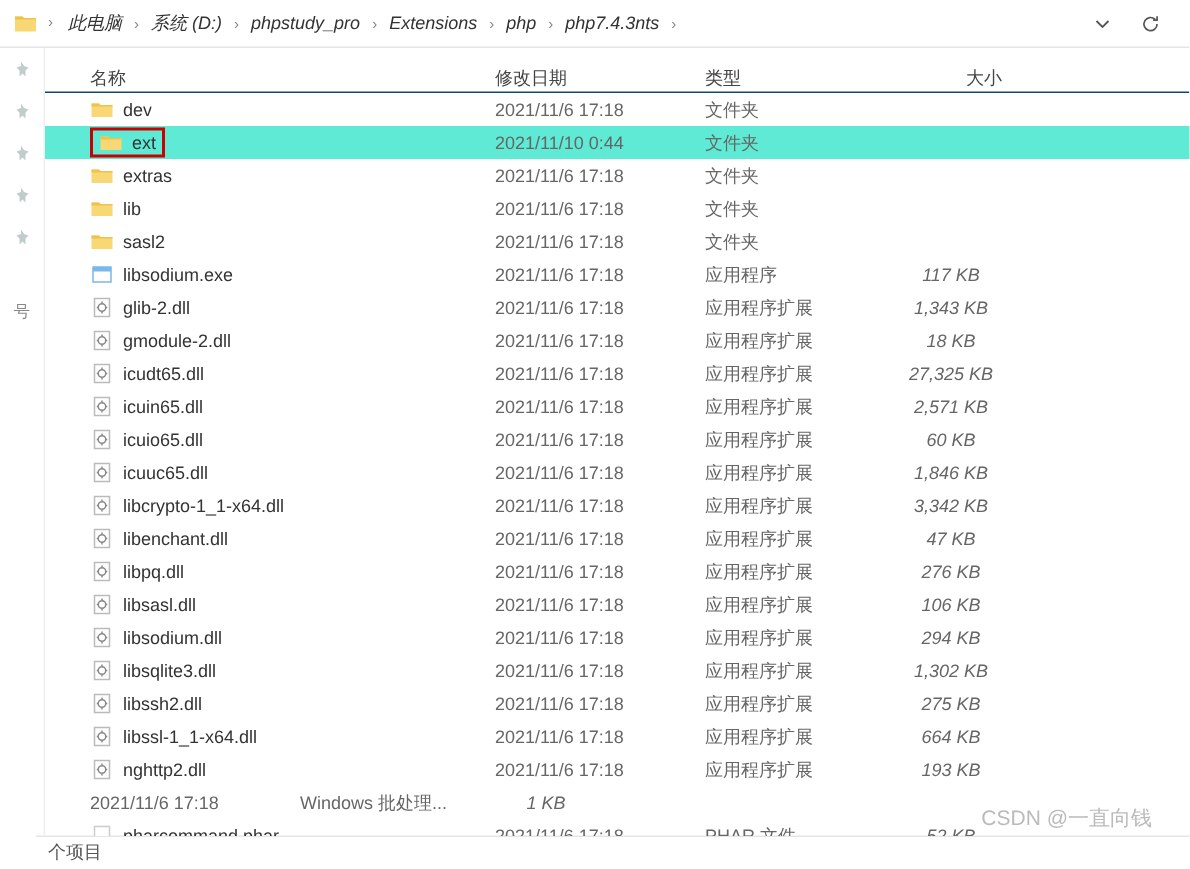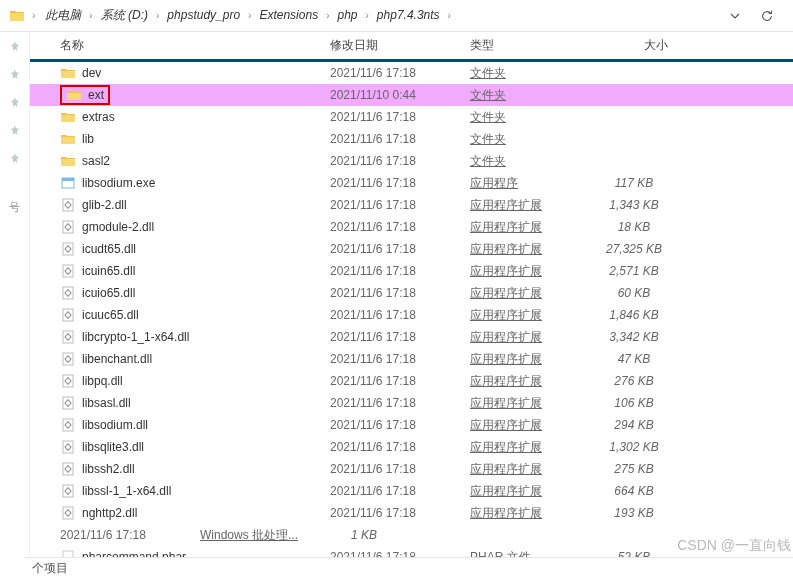--- a/index.html
+++ b/index.html
@@ -10,41 +10,41 @@
 .crumb-sep { color: #888; font-size: 10px; padding: 0 4px; }
 .crumb-item { padding: 2px 4px; color: #333; white-space: nowrap; font-style: italic; }
 .crumb-right { margin-left: auto; display: flex; gap: 12px; align-items: center; padding-right: 8px; }
 .refresh-btn, .dropdown-btn { width: 20px; height: 20px; display: flex; align-items: center; justify-content: center; color: #555; }
 
 .main { display: flex; height: calc(100% - 32px - 22px); }
 .sidebar { width: 30px; border-right: 1px solid #eee; display: flex; flex-direction: column; align-items: center; padding-top: 8px; gap: 14px; }
 .pin { width: 14px; height: 14px; color: #888; }
 
 .content { flex: 1; overflow: hidden; display: flex; flex-direction: column; }
-.cols { display: flex; height: 30px; border-bottom: 3px solid #0c4a6e; align-items: center; color: #444; padding-left: 30px; }
+.cols { display: flex; height: 30px; border-bottom: 1px solid #0c4a6e; align-items: flex-end; color: #444; padding-left: 30px; }
 .col-name { width: 270px; }
 .col-date { width: 140px; }
 .col-type { width: 130px; }
 .col-size { width: 80px; text-align: right; padding-right: 12px; }
 
 .files { flex: 1; overflow-y: auto; }
 .row { display: flex; height: 22px; align-items: center; padding-left: 30px; }
-.row.selected { background: #f0abfc; }
+.row.selected { background: #5eead4; }
 .row .c-name { width: 270px; display: flex; align-items: center; gap: 6px; }
 .row .c-date { width: 140px; color: #666; }
-.row .c-type { width: 130px; color: #666; white-space: nowrap; overflow: hidden; text-overflow: ellipsis; text-decoration: underline; }
+.row .c-type { width: 130px; color: #666; white-space: nowrap; overflow: hidden; text-overflow: ellipsis; }
 .row .c-size { width: 80px; text-align: center; color: #666; padding-right: 12px; font-style: italic; }
 .row .fname { white-space: nowrap; overflow: hidden; text-overflow: ellipsis; }
 .highlight-box { border: 2px solid #cc0000; padding: 0 4px; display: inline-flex; align-items: center; gap: 6px; height: 20px; }
 
 .icon { width: 16px; height: 16px; display: inline-flex; align-items: center; justify-content: center; flex-shrink: 0; }
 
 .statusbar { height: 22px; border-top: 1px solid #e5e5e5; display: flex; align-items: center; padding: 0 8px; font-size: 12px; color: #555; margin-left: 24px; }
 
-.watermark { position: absolute; right: 2px; bottom: 24px; color: #bbb; font-size: 14px; pointer-events: none; }
+.watermark { position: absolute; right: 25px; bottom: 24px; color: #bbb; font-size: 14px; pointer-events: none; }
 </style>
 </head>
 <body>
 
 <div class="breadcrumb">
   <span class="crumb-icon">
     <svg width="16" height="16" viewBox="0 0 16 16">
         <path fill="#f8d775" d="M1 3h5l1 1h8v9H1z"></path>
         <path fill="#f0c24b" d="M1 3h5l1 1h8v1H1z"></path>
       </svg>

